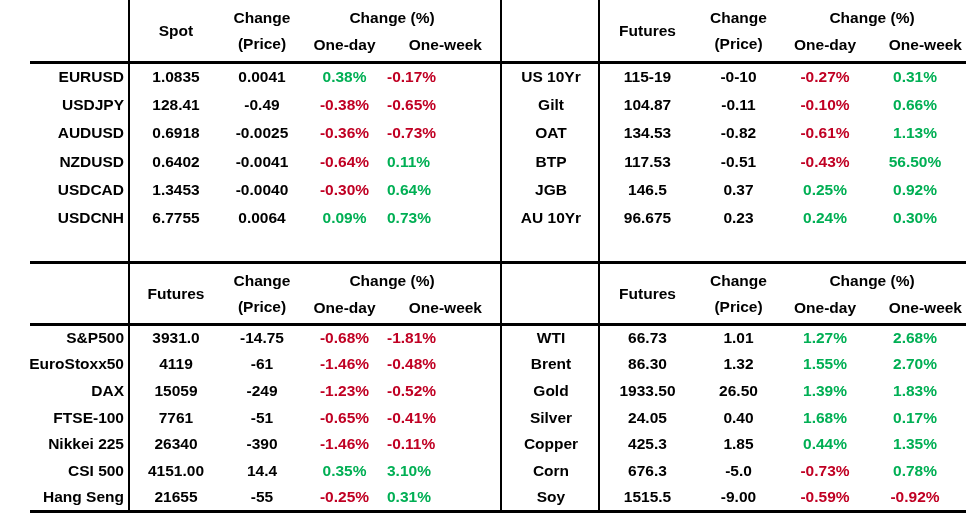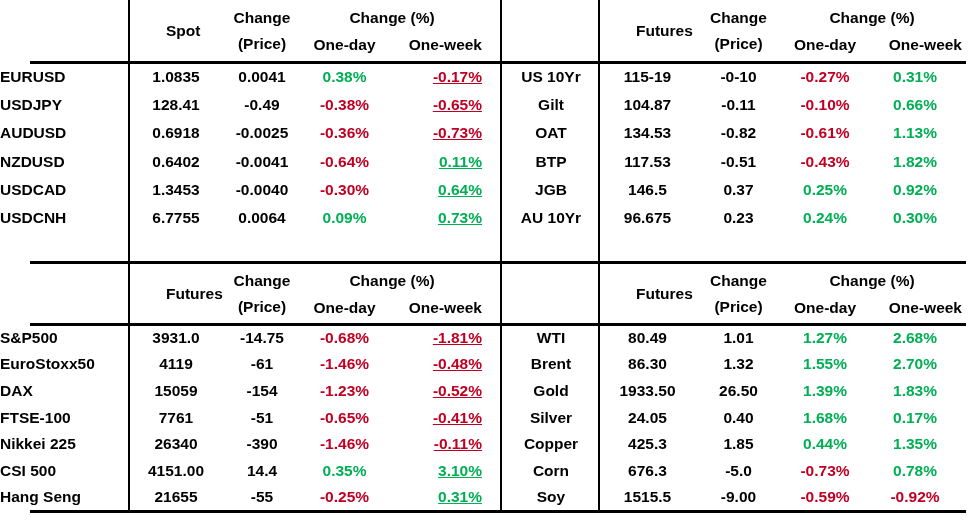--- a/index.html
+++ b/index.html
@@ -13,26 +13,26 @@
   .hl{position:absolute;left:30px;width:936px;height:3px;background:#000;}
   
   table{border-collapse:collapse;table-layout:fixed;width:980px;position:absolute;left:0;}
   #top-table{top:0;}
   #bottom-table{top:263px;}
   th,td{padding:0;font-size:15.5px;font-weight:bold;vertical-align:middle;line-height:1.1;}
   #top-table thead tr{height:62px;}
   #bottom-table thead tr{height:61px;}
   #top-table tbody tr{height:28.3px;}
   #bottom-table tbody tr{height:26.6px;}
-  td.label{text-align:left;padding-right:6px;}
+  td.label{text-align:right;padding-right:6px;}
   td.rlabel{text-align:center;}
   td.val,td.chg,td.d1,td.rd1{text-align:center;}
-  td.d2{text-align:right;padding-right:20px;box-sizing:border-box;text-decoration:underline;}
+  td.d2{text-align:left;padding-right:8px;box-sizing:border-box;}
   td.rd2{text-align:center;padding-right:18px;box-sizing:border-box;}
-  th.h-val{text-align:left;padding-left:36px;}
+  th.h-val{text-align:center;}
   th.h-chg{text-align:center;}
   th.h-chg div{line-height:26px;}
   th.h-pct{vertical-align:middle;margin-top:13px;}
   .pct-top{line-height:28px;text-align:center;width:200px;padding-right:20px;box-sizing:border-box;}
   .pct-sub{display:flex;line-height:26px;}
   .pct-sub .s1{flex:0 0 85px;text-align:center;}
   .pct-sub .s2{flex:0 0 115px;text-align:right;padding-right:20px;box-sizing:border-box;}
   .rh .pct-top{width:198px;padding-right:18px;}
   .rh .pct-sub .s1{flex-basis:86px;}
   .rh .pct-sub .s2{flex-basis:112px;padding-right:18px;}
@@ -135,21 +135,21 @@
         <tr>
           <td class="label">NZDUSD</td>
           <td class="val">0.6402</td>
           <td class="chg">-0.0041</td>
           <td class="d1 neg">-0.64%</td>
           <td class="d2 pos">0.11%</td>
           <td class="rlabel">BTP</td>
           <td class="val">117.53</td>
           <td class="chg">-0.51</td>
           <td class="rd1 neg">-0.43%</td>
-          <td class="rd2 pos">1.82%</td>
+          <td class="rd2 pos">56.50%</td>
         </tr>
         <tr>
           <td class="label">USDCAD</td>
           <td class="val">1.3453</td>
           <td class="chg">-0.0040</td>
           <td class="d1 neg">-0.30%</td>
           <td class="d2 pos">0.64%</td>
           <td class="rlabel">JGB</td>
           <td class="val">146.5</td>
           <td class="chg">0.37</td>
@@ -215,41 +215,41 @@
       </tr>
     </thead>
     <tbody id="bottom-tbody">
         <tr>
           <td class="label">S&amp;P500</td>
           <td class="val">3931.0</td>
           <td class="chg">-14.75</td>
           <td class="d1 neg">-0.68%</td>
           <td class="d2 neg">-1.81%</td>
           <td class="rlabel">WTI</td>
-          <td class="val">80.49</td>
+          <td class="val">66.73</td>
           <td class="chg">1.01</td>
           <td class="rd1 pos">1.27%</td>
           <td class="rd2 pos">2.68%</td>
         </tr>
         <tr>
           <td class="label">EuroStoxx50</td>
           <td class="val">4119</td>
           <td class="chg">-61</td>
           <td class="d1 neg">-1.46%</td>
           <td class="d2 neg">-0.48%</td>
           <td class="rlabel">Brent</td>
           <td class="val">86.30</td>
           <td class="chg">1.32</td>
           <td class="rd1 pos">1.55%</td>
           <td class="rd2 pos">2.70%</td>
         </tr>
         <tr>
           <td class="label">DAX</td>
           <td class="val">15059</td>
-          <td class="chg">-154</td>
+          <td class="chg">-249</td>
           <td class="d1 neg">-1.23%</td>
           <td class="d2 neg">-0.52%</td>
           <td class="rlabel">Gold</td>
           <td class="val">1933.50</td>
           <td class="chg">26.50</td>
           <td class="rd1 pos">1.39%</td>
           <td class="rd2 pos">1.83%</td>
         </tr>
         <tr>
           <td class="label">FTSE-100</td>

